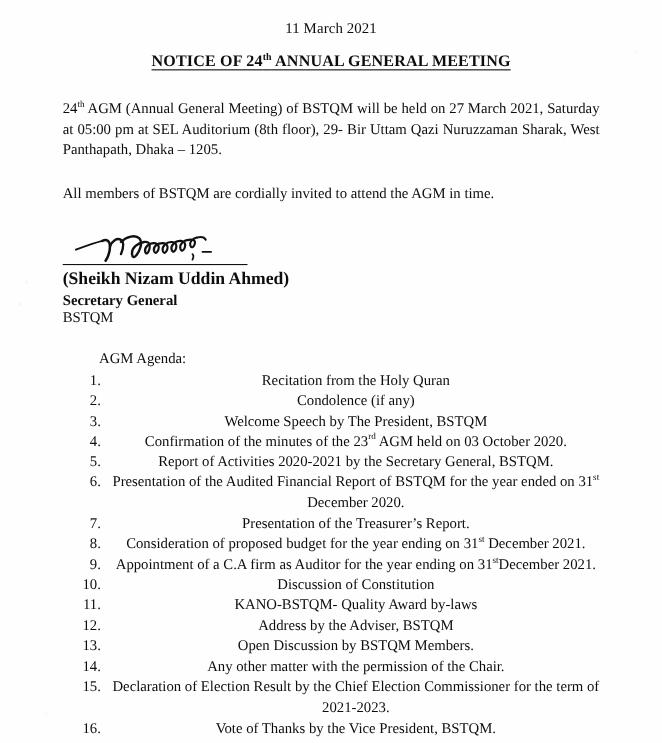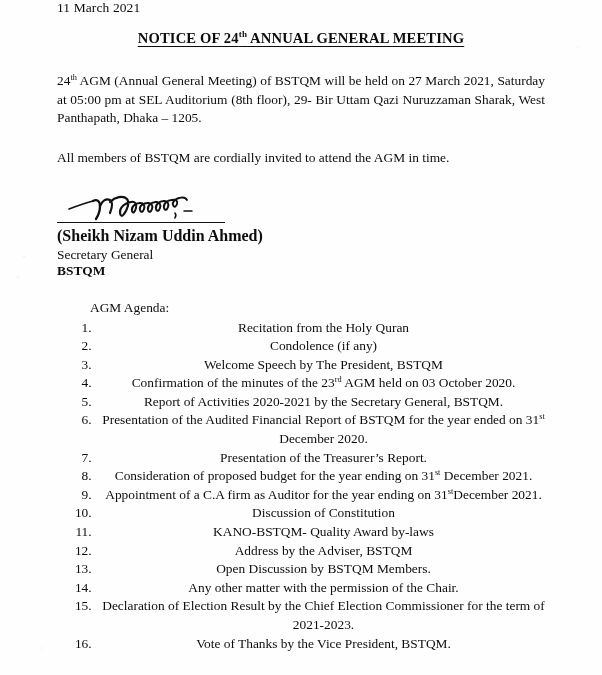--- a/index.html
+++ b/index.html
@@ -31,23 +31,23 @@
     pointer-events: none;
     z-index: 0;
   }
   .content {
     position: relative;
     z-index: 1;
     padding: 0 57px;
   }
 
   .date-line {
-    text-align: left;
+    text-align: center;
     font-size: 13.5px;
-    padding-top: 0;
+    padding-top: 18px;
     letter-spacing: .1px;
   }
 
   .doc-title {
     text-align: center;
     font-weight: bold;
     font-size: 14.6px;
     margin-top: 14px;
     letter-spacing: .15px;
   }
@@ -90,27 +90,27 @@
     margin-top: -1px;
     margin-bottom: 0;
   }
   .sig-name {
     font-weight: bold;
     font-size: 16px;
     margin-top: 4px;
     line-height: 17px;
   }
   .sig-role {
-    font-weight: normal;
+    font-weight: bold;
     font-size: 13.4px;
     margin-top: 3px;
     line-height: 16px;
   }
   .sig-org {
-    font-weight: bold;
+    font-weight: normal;
     font-size: 13.4px;
     line-height: 16px;
   }
 
   .agenda-heading {
     margin-top: 21px;
     font-size: 13.4px;
     margin-left: 33px;
   }
 

